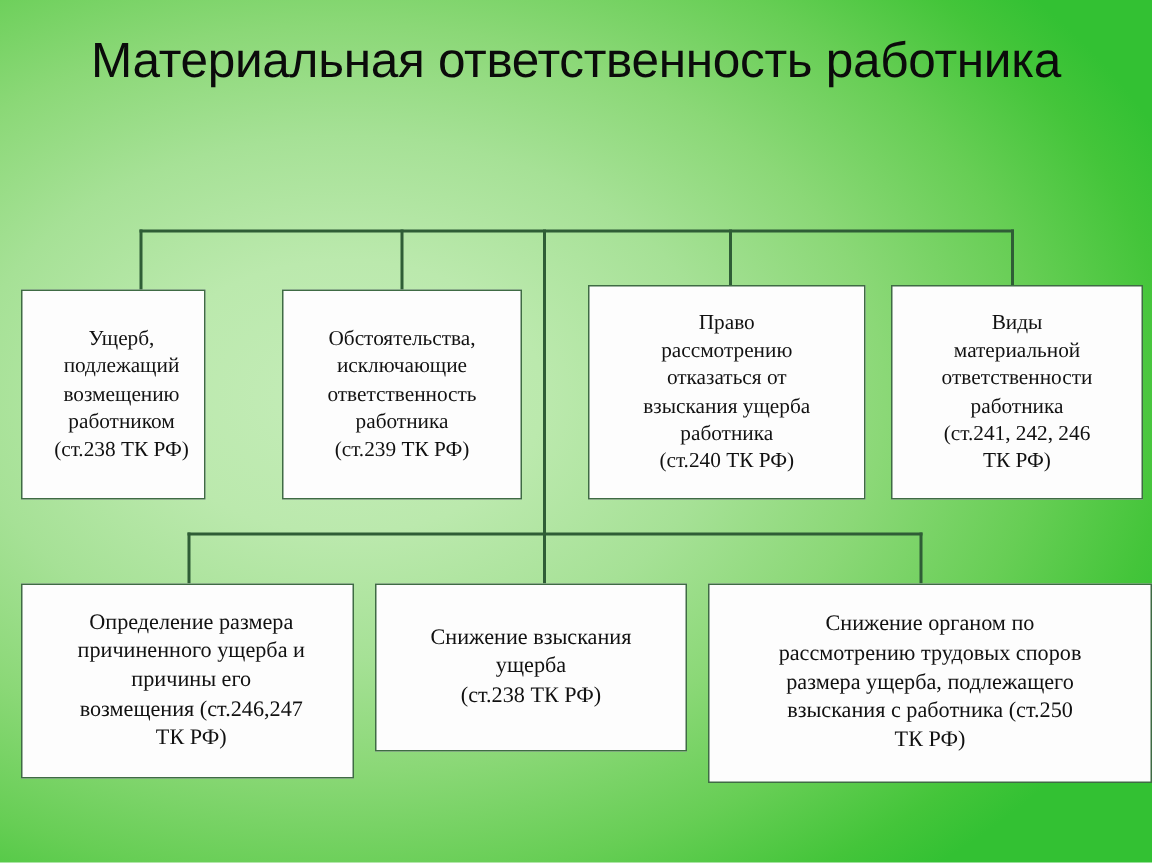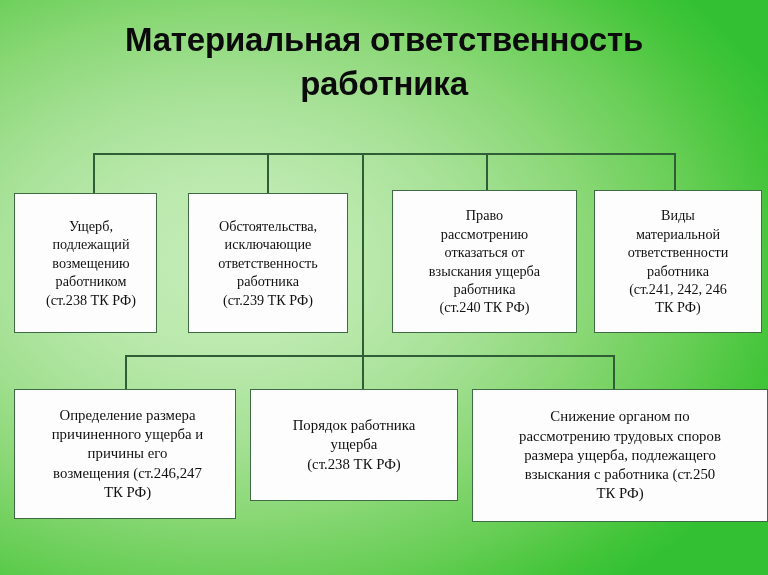--- a/index.html
+++ b/index.html
@@ -30,21 +30,21 @@
   }
 
   
   #title {
     position: absolute;
     left: 60px;
     top: 18px;
     width: 648px;
     text-align: center;
     font-family: "Liberation Sans", "DejaVu Sans", sans-serif;
-    font-weight: bold;
+    font-weight: normal;
     font-size: 33px;
     line-height: 1.32;
     color: #0b0b0b;
     letter-spacing: -0.2px;
   }
 
   
   .line {
     position: absolute;
     background: #2f5d36;
@@ -79,21 +79,21 @@
   <div id="title">Материальная
 ответственность работника</div>
 
   <div class="line h-line" style="left:93px; top:153px; width:583px;"></div>
   <div class="line v-line" style="left:93px; top:153px; height:41px;"></div>
   <div class="line v-line" style="left:267px; top:153px; height:41px;"></div>
   <div class="line v-line" style="left:486px; top:153px; height:41px;"></div>
   <div class="line v-line" style="left:674px; top:153px; height:41px;"></div>
   <div class="line v-line" style="left:362px; top:153px; height:203px;"></div>
 
-  <div class="node r1" style="left:14px; top:193px; width:143px; height:140px;padding-left:16px;">Ущерб,
+  <div class="node r1" style="left:14px; top:193px; width:123px; height:140px;padding-left:16px;">Ущерб,
 подлежащий
 возмещению
 работником
 (ст.238 ТК РФ)</div>
 
   <div class="node r1" style="left:188px; top:193px; width:160px; height:140px;">Обстоятельства,
 исключающие
 ответственность
 работника
 (ст.239 ТК РФ)</div>
@@ -116,21 +116,21 @@
   <div class="line v-line" style="left:125px; top:355px; height:34px;"></div>
   <div class="line v-line" style="left:362px; top:355px; height:34px;"></div>
   <div class="line v-line" style="left:613px; top:355px; height:34px;"></div>
 
   <div class="node r2" style="left:14px; top:389px; width:222px; height:130px;padding-left:10px;">Определение размера
 причиненного ущерба и
 причины его
 возмещения (ст.246,247
 ТК РФ)</div>
 
-  <div class="node r2" style="left:250px; top:389px; width:208px; height:112px;">Порядок работника
+  <div class="node r2" style="left:250px; top:389px; width:208px; height:112px;">Снижение взыскания
 ущерба
 (ст.238 ТК РФ)</div>
 
   <div class="node r2" style="left:472px; top:389px; width:296px; height:133px;">Снижение органом по
 рассмотрению трудовых споров
 размера ущерба, подлежащего
 взыскания с работника (ст.250
 ТК РФ)</div>
 
 </div>

